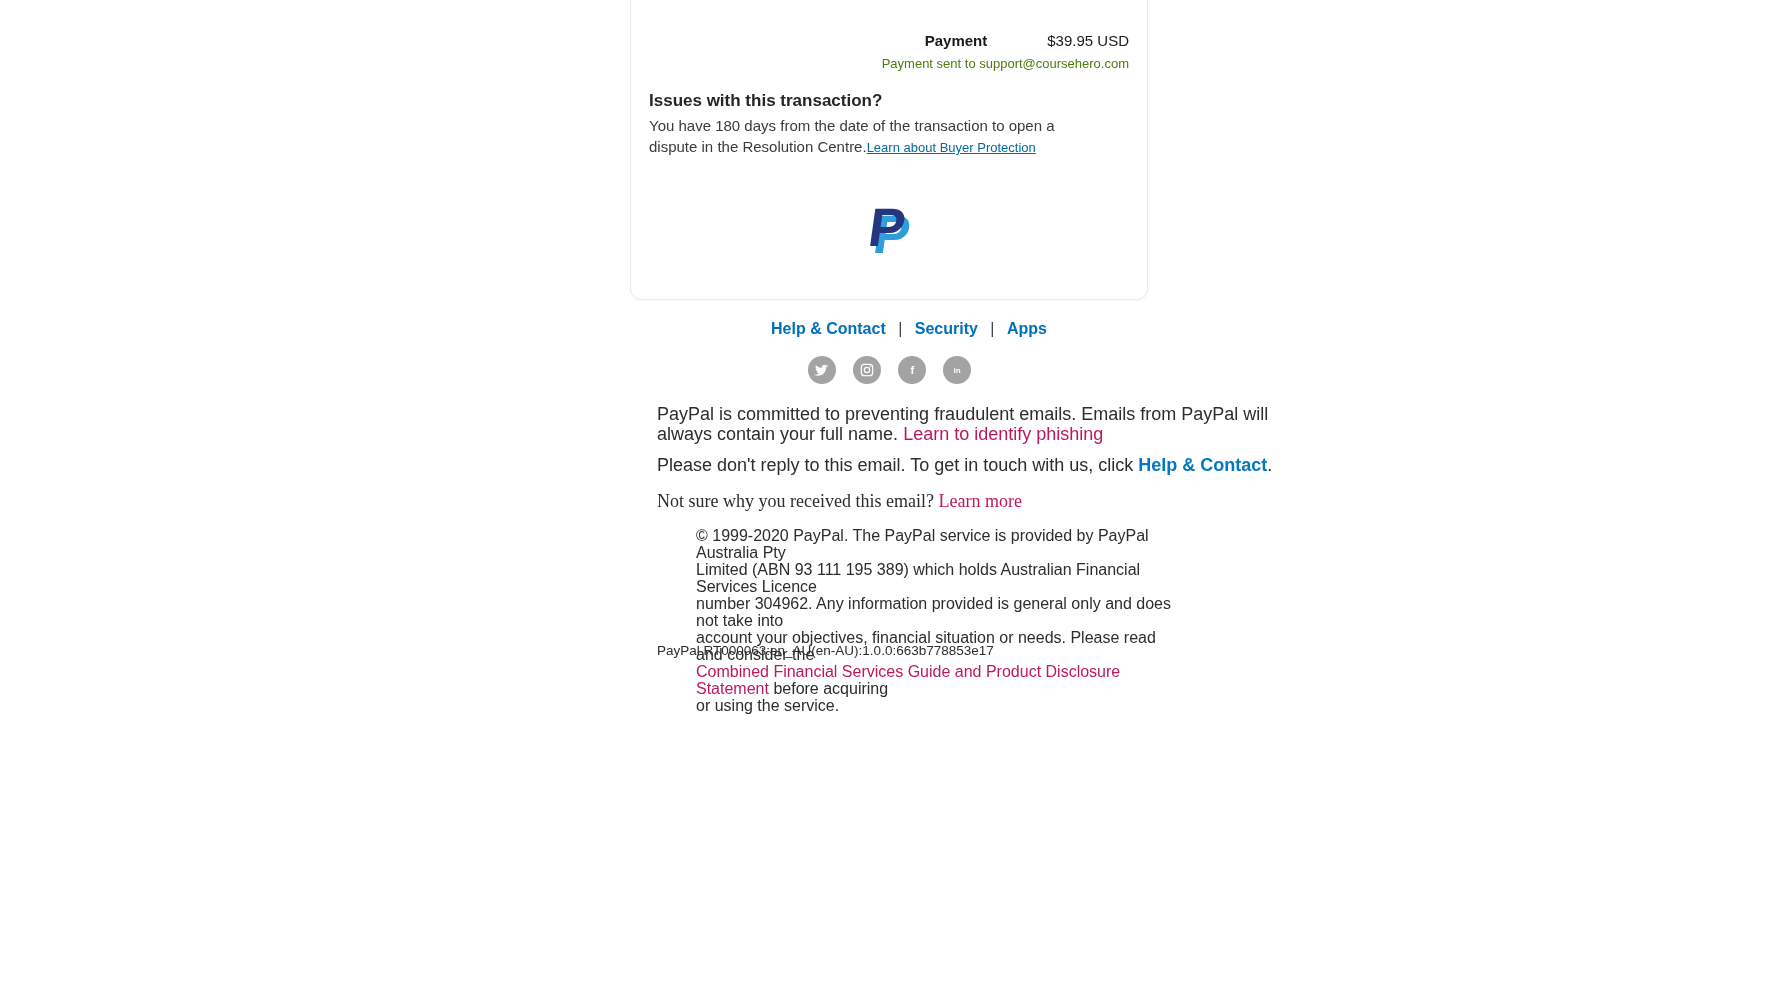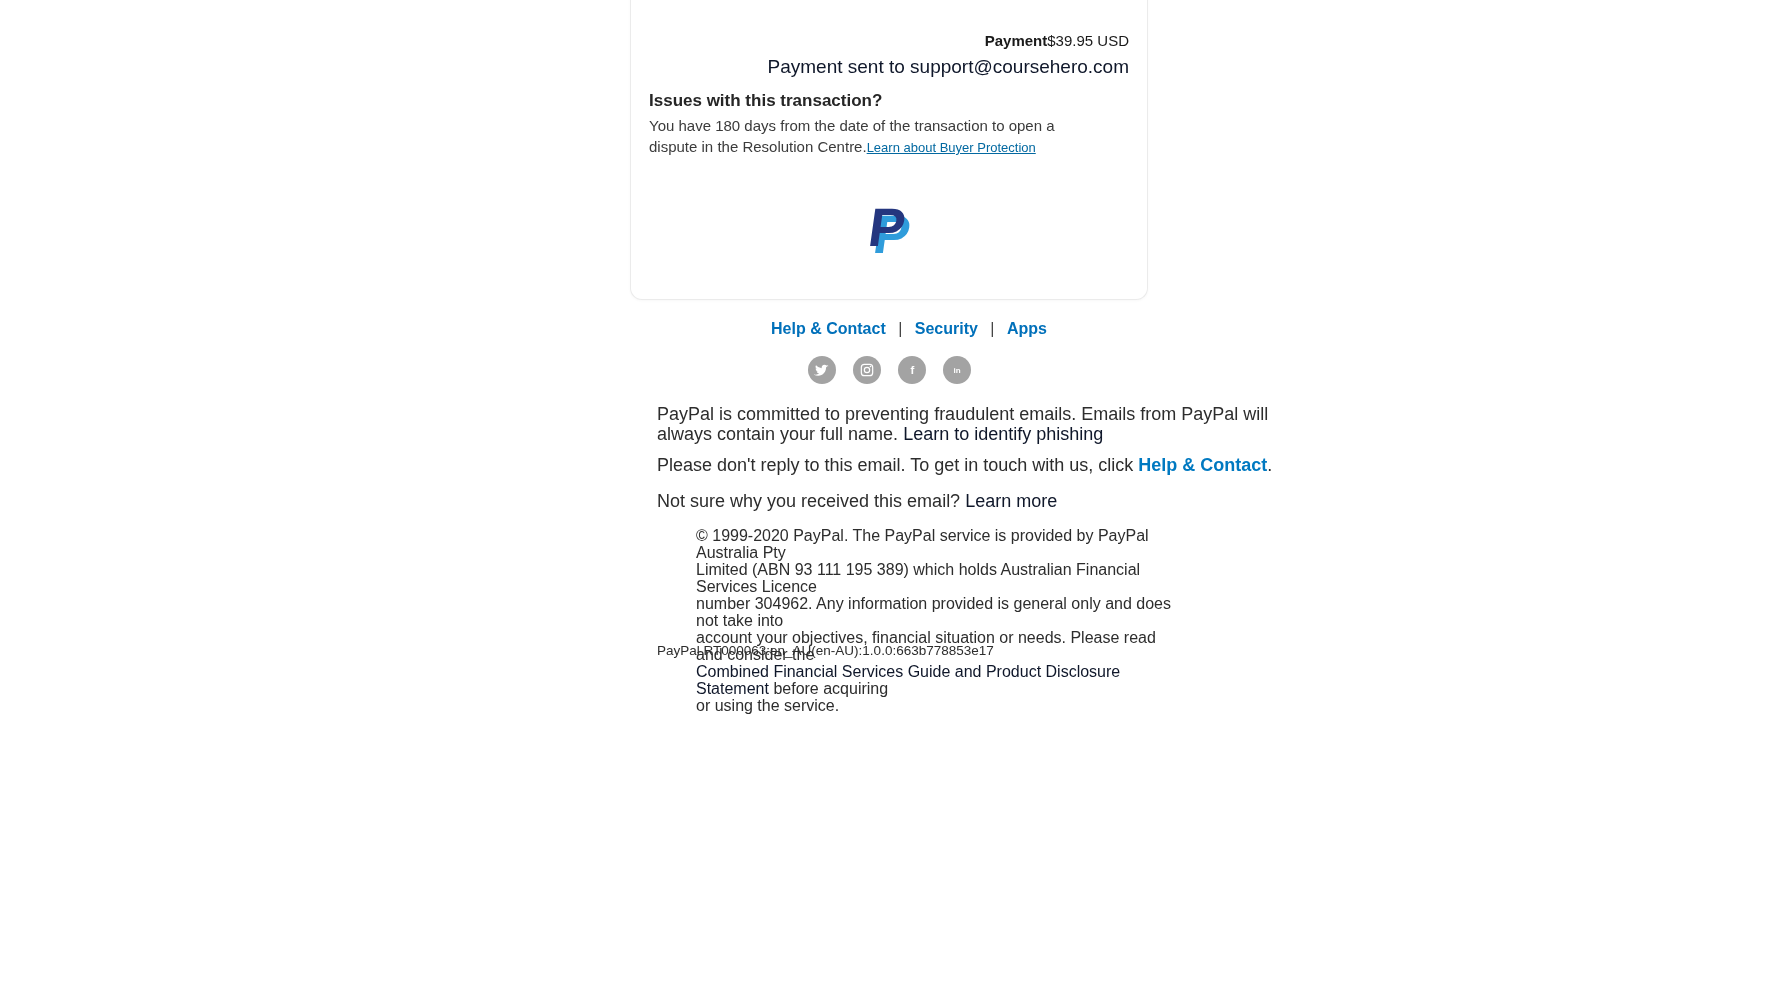--- a/index.html
+++ b/index.html
@@ -6,39 +6,39 @@
   .page{position:relative;width:1778px;height:1000px;background:#ffffff;overflow:hidden;
         font-family:"Liberation Sans",sans-serif;color:#2d2d2d;}
 
   
   .card{position:absolute;left:630px;top:-12px;width:516px;height:311px;background:#fff;
         border:1px solid #ebebeb;border-top:none;border-radius:0 0 12px 12px;
         box-shadow:0 1px 3px rgba(0,0,0,.03);}
   .pay-row{position:absolute;top:44px;left:16px;right:18px;display:flex;justify-content:flex-end;
            align-items:baseline;font-size:15px;color:#1a1a1a;}
   .pay-label{font-weight:bold;}
-  .pay-amount{}
-  .sent-row{position:absolute;top:68px;right:18px;font-size:19px;color:#0f172a;}
+  .pay-amount{margin-left:60px;}
+  .sent-row{position:absolute;top:68px;right:18px;font-size:13px;color:#4d7c0f;}
   .issues-heading{position:absolute;top:103px;left:18px;font-size:17px;font-weight:bold;color:#262626;}
   .issues-body{position:absolute;top:127px;left:18px;width:482px;font-size:15px;line-height:21px;color:#3b3b3b;}
   .link-indigo{color:#0369a1;text-decoration:underline;font-size:13px;cursor:pointer;}
   .pp-logo{position:absolute;top:212px;left:232px;width:56px;height:54px;cursor:pointer;}
 
   
   .nav-row{position:absolute;top:320px;left:0;width:100%;text-align:center;font-size:16px;padding-left:20px;}
   .nav-link{color:#0070ba;font-weight:bold;text-decoration:none;cursor:pointer;}
   .nav-sep{color:#444;margin:0 8px;}
   .social-row{position:absolute;top:356px;left:0;width:100%;display:flex;justify-content:center;gap:17px;}
   .social{width:28px;height:28px;border-radius:50%;background:#a3a3a3;display:flex;
           align-items:center;justify-content:center;cursor:pointer;}
   .para{position:absolute;left:657px;font-size:18px;line-height:20px;color:#2d2d2d;}
   .p1{top:404px;}
   .p2{top:455px;}
-  .p3{top:491px;}
-  .tlink{color:#0f172a;text-decoration:none;cursor:pointer;text-align:right;}
+  .p3{top:491px;font-family:Liberation Serif, serif;}
+  .tlink{color:#be185d;text-decoration:none;cursor:pointer;text-align:right;}
   .tlink-bold{color:#0079c1;font-weight:bold;text-decoration:none;cursor:pointer;}
   .legal{position:absolute;left:657px;top:527px;width:482px;font-size:16px;line-height:17px;color:#2d2d2d;margin-left:39px;}
   .code-line{position:absolute;left:657px;top:643px;font-size:13.5px;color:#2d2d2d;}
 </style>
 </head>
 <body>
 
 <div class="page">
 
   <div class="card">

